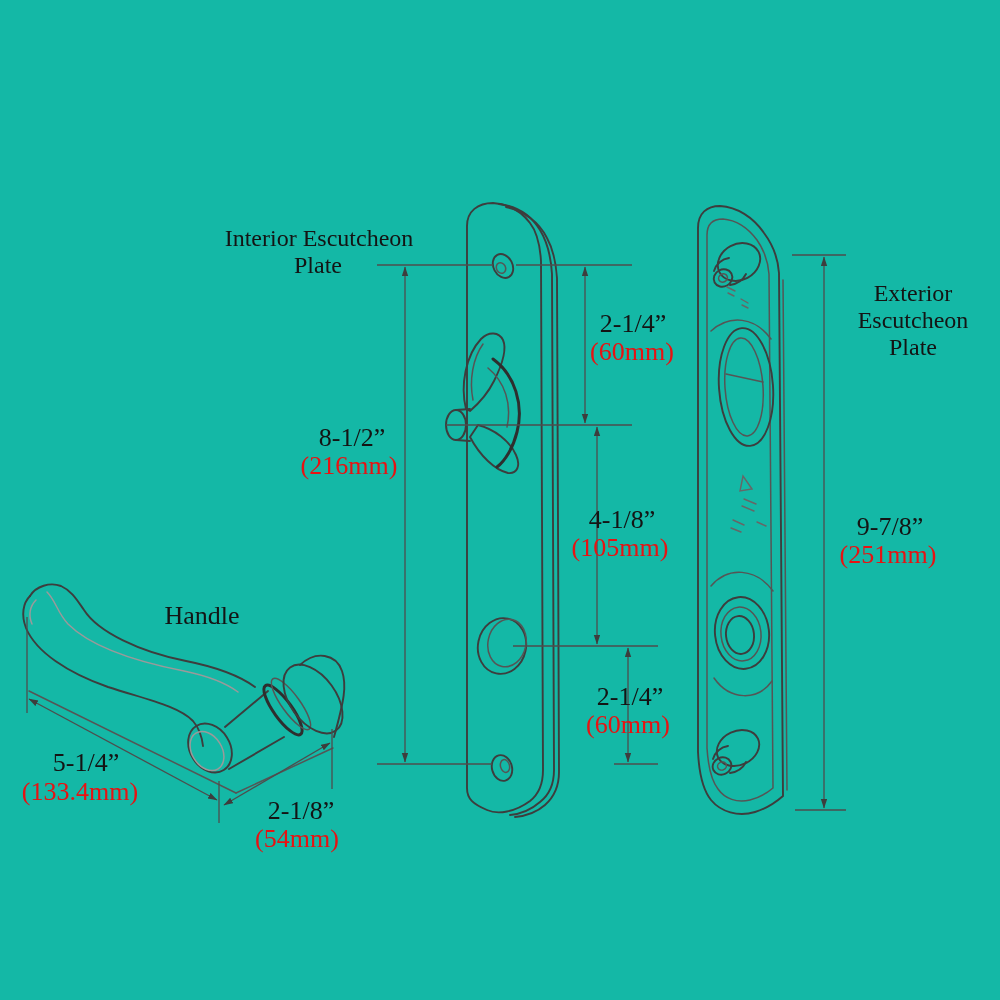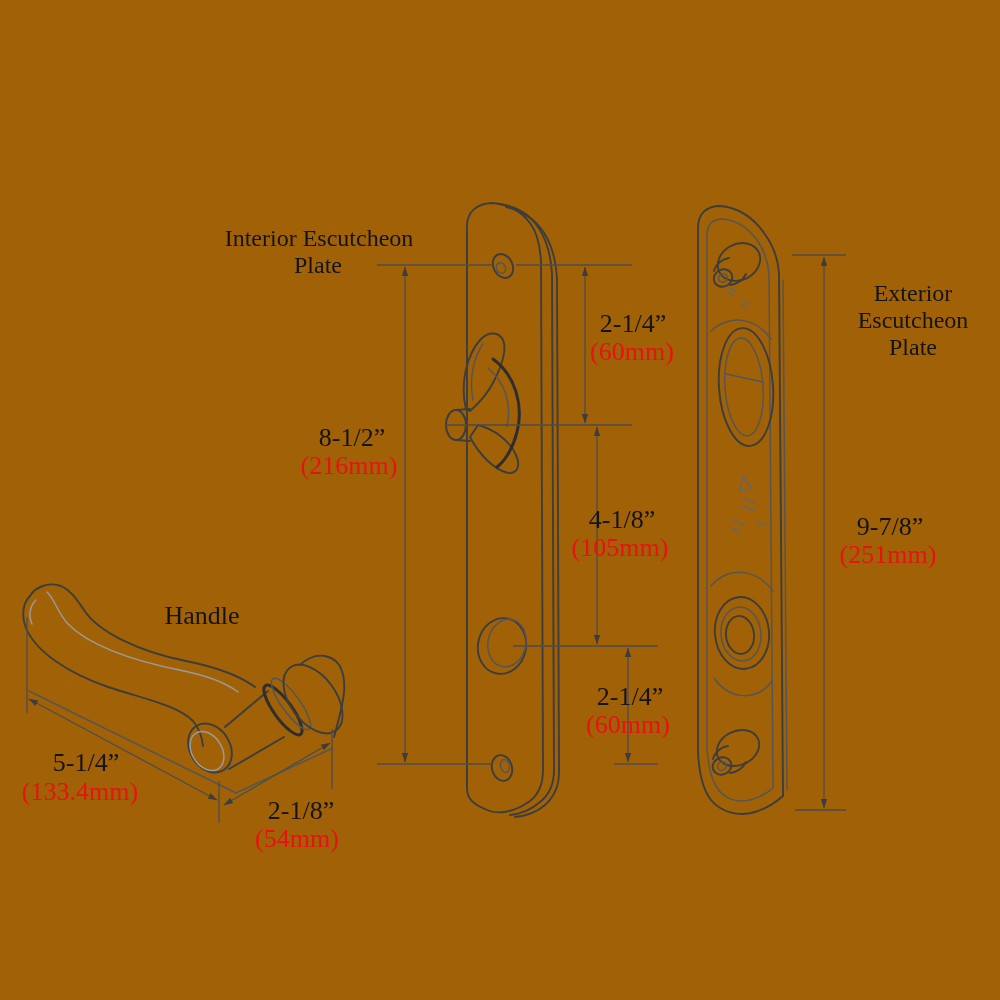--- a/index.html
+++ b/index.html
@@ -1,16 +1,16 @@
 <!DOCTYPE html>
 <html><head>
 <meta charset="utf-8">
 <style>
   html,body{margin:0;padding:0;background:#ffffff;}
-  #stage{position:relative;width:1000px;height:1000px;background:#a16207;overflow:hidden;}
+  #stage{position:relative;width:1000px;height:1000px;background:#14b8a6;overflow:hidden;}
   svg{display:block;}
   svg text{font-family:"Liberation Serif", serif;}
   .lbl{font-size:24px;fill:#141414;text-anchor:middle;}
   .dim{font-size:26px;fill:#141414;text-anchor:middle;}
   .mm {font-size:26px;fill:#e81212;text-anchor:middle;}
   .ln  {fill:none;stroke:#3d3d3d;stroke-width:1.9;stroke-linecap:round;stroke-linejoin:round;}
   .ln2 {fill:none;stroke:#555555;stroke-width:1.5;stroke-linecap:round;stroke-linejoin:round;}
   .lt  {fill:none;stroke:#9a9a9a;stroke-width:1.5;stroke-linecap:round;}
   .hv  {fill:none;stroke:#2e2e2e;stroke-width:3;stroke-linecap:round;}
   .dl  {fill:none;stroke:#4d4d4d;stroke-width:1.3;}

